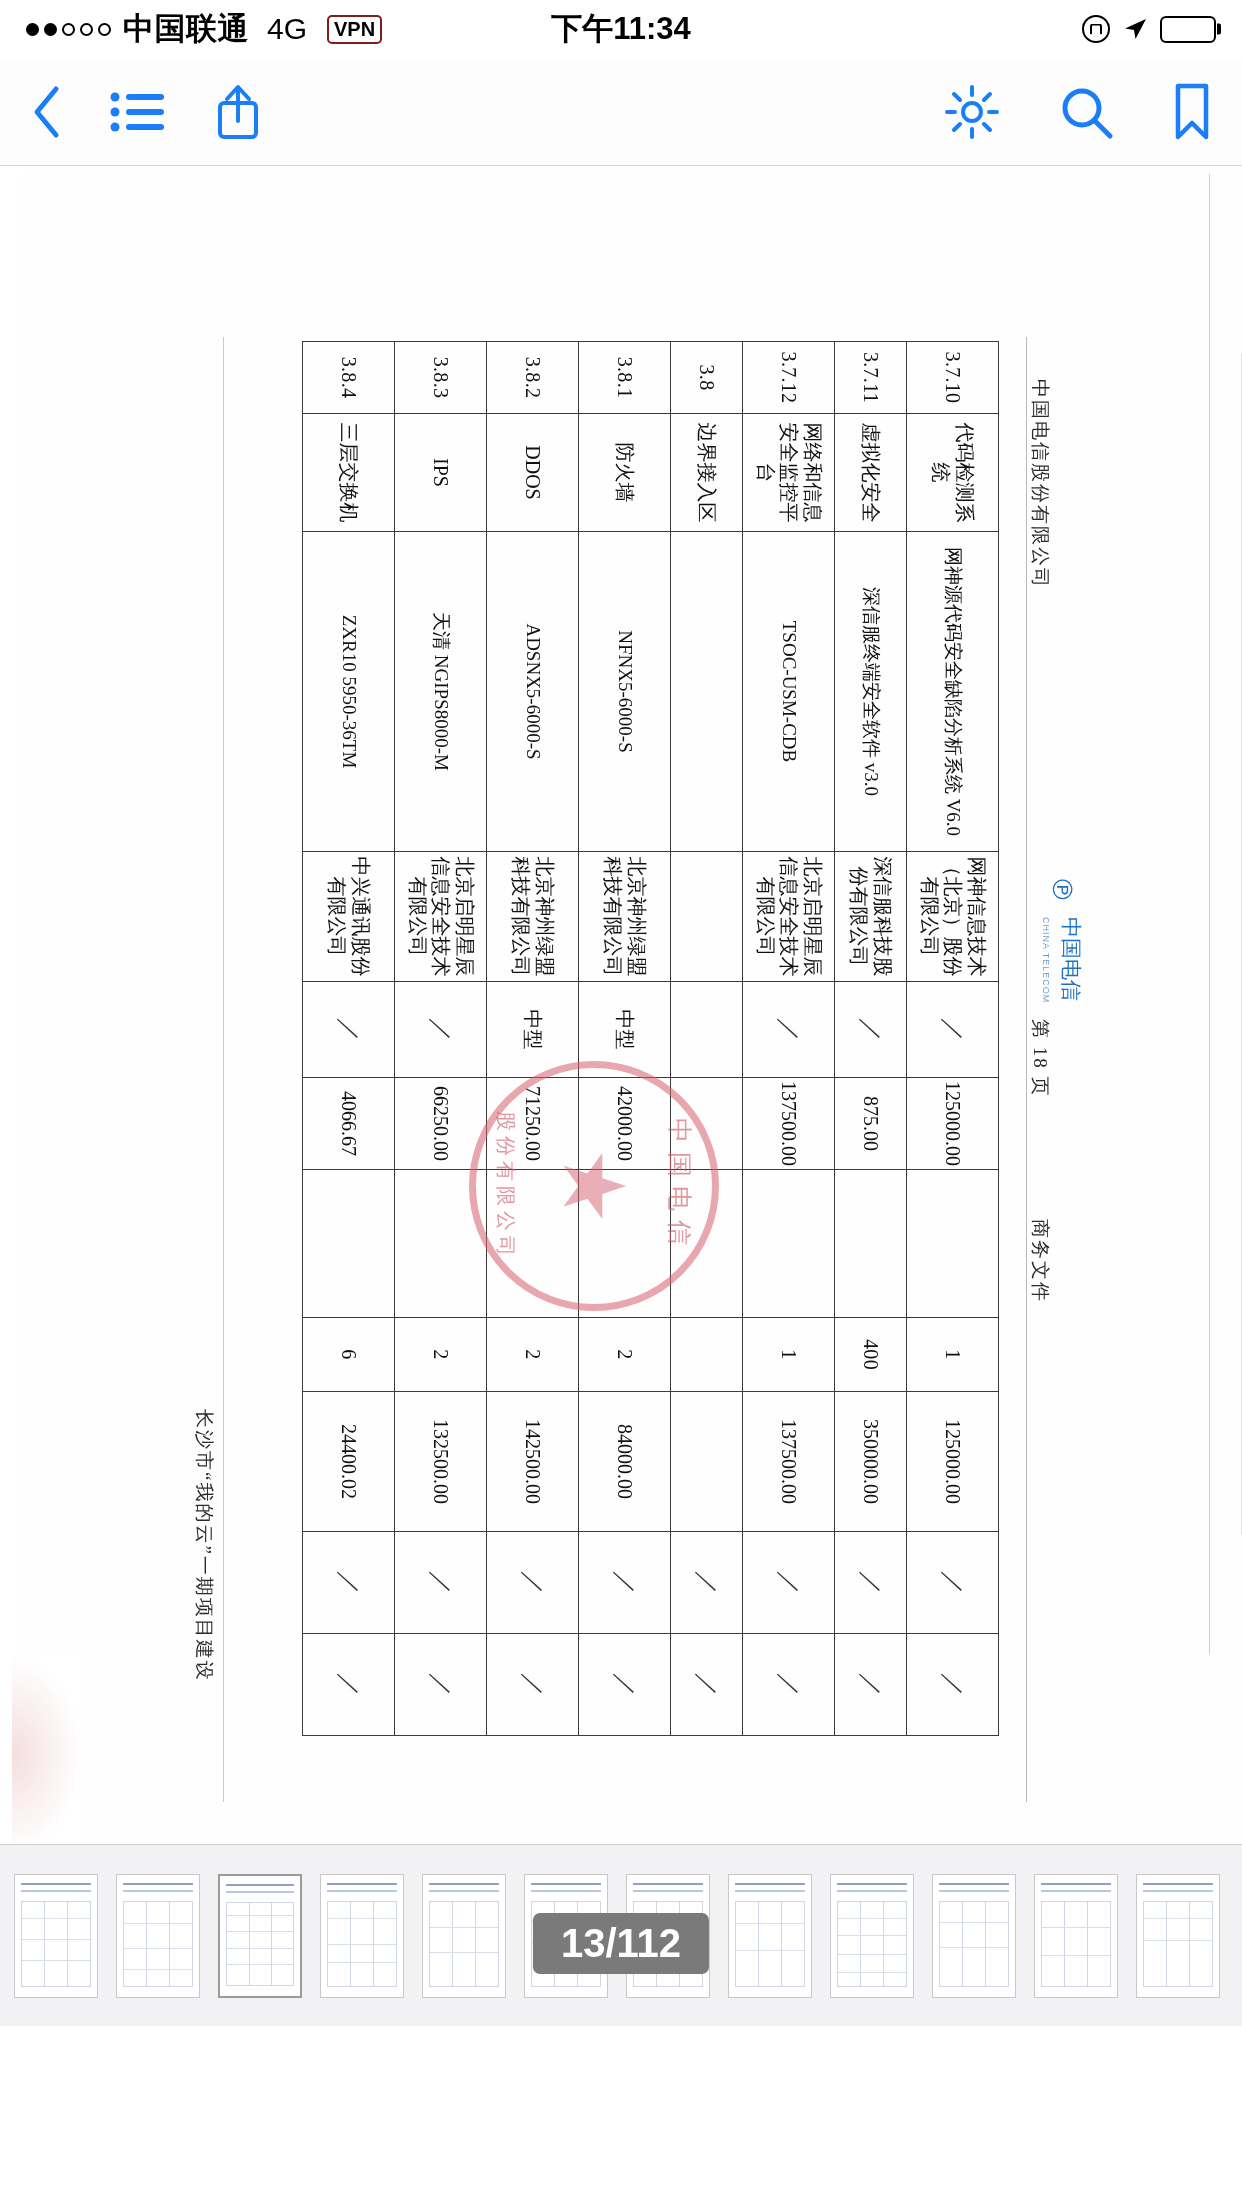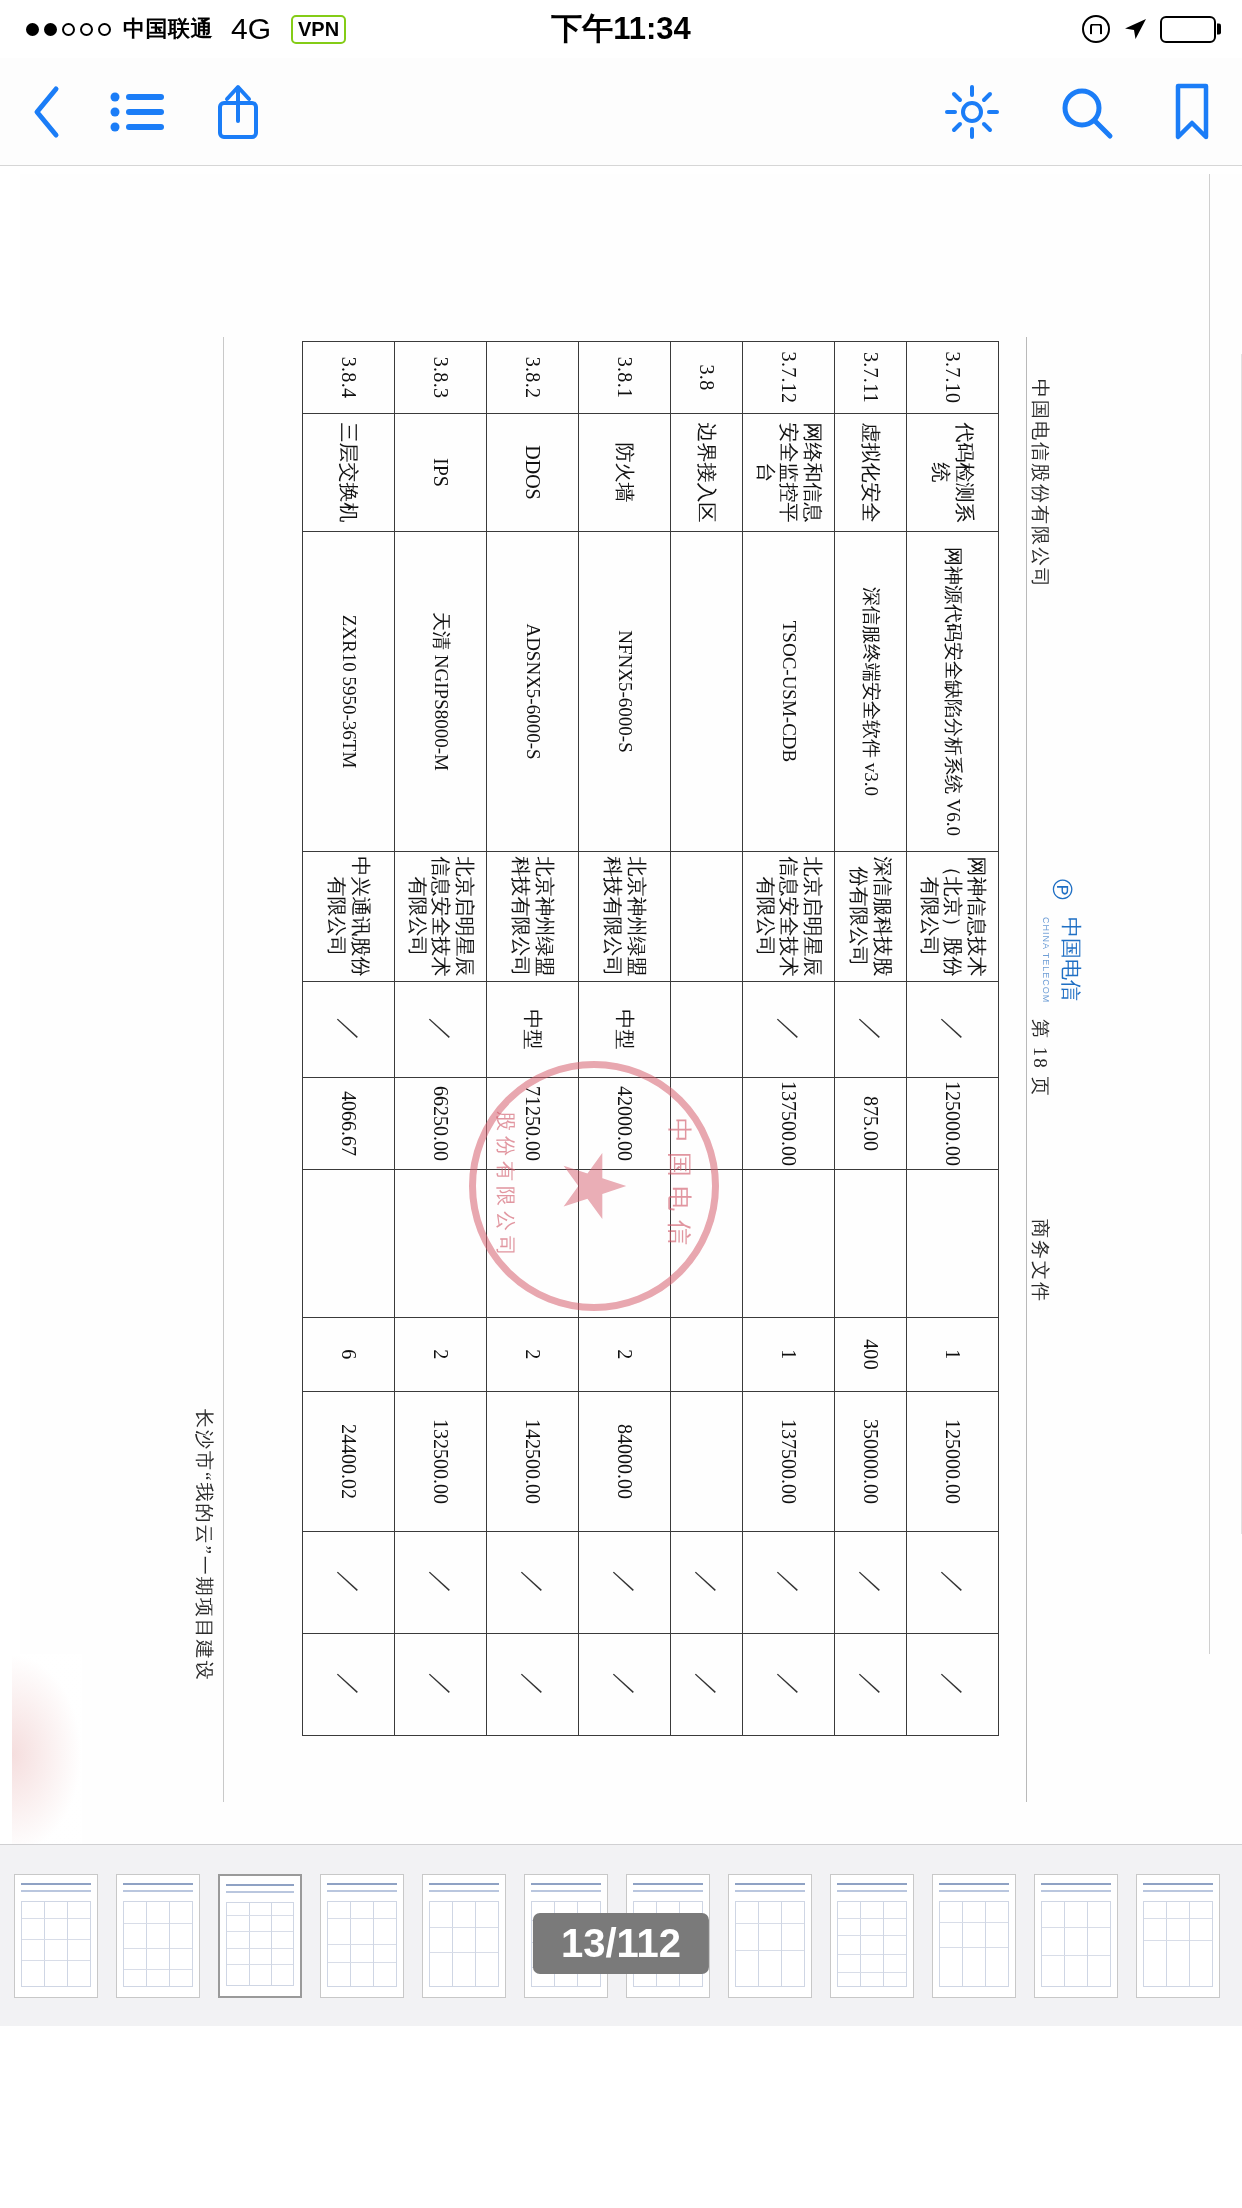--- a/index.html
+++ b/index.html
@@ -14,25 +14,25 @@
     height: 58px; width: 100%;
     display: flex; align-items: center;
     padding: 0 26px;
     background: #ffffff;
     position: relative;
   }
   .sb-left { display: flex; align-items: center; gap: 12px; }
   .dots { display: flex; align-items: center; gap: 5px; }
   .dot { width: 13px; height: 13px; border-radius: 50%; border: 2px solid #000; }
   .dot.filled { background: #000; }
-  .carrier { font-size: 22px; font-weight: 600; color: #000; letter-spacing: 0.5px; }
+  .carrier { font-size: 31px; font-weight: 600; color: #000; letter-spacing: 0.5px; }
   .netmode { font-size: 30px; font-weight: 500; color: #000; margin-left: 6px; }
   .vpn {
     font-size: 20px; font-weight: 700; color: #000;
-    border: 2px solid #84cc16; border-radius: 5px;
+    border: 2px solid #7f1d1d; border-radius: 5px;
     padding: 1px 5px; margin-left: 8px; line-height: 1.15;
   }
   .sb-center {
     position: absolute; left: 0; right: 0; top: 0; bottom: 0;
     display: flex; align-items: center; justify-content: center;
     pointer-events: none;
   }
   .clock { font-size: 31px; font-weight: 700; color: #000; }
   .sb-right {
     margin-left: auto; display: flex; align-items: center; gap: 12px;

